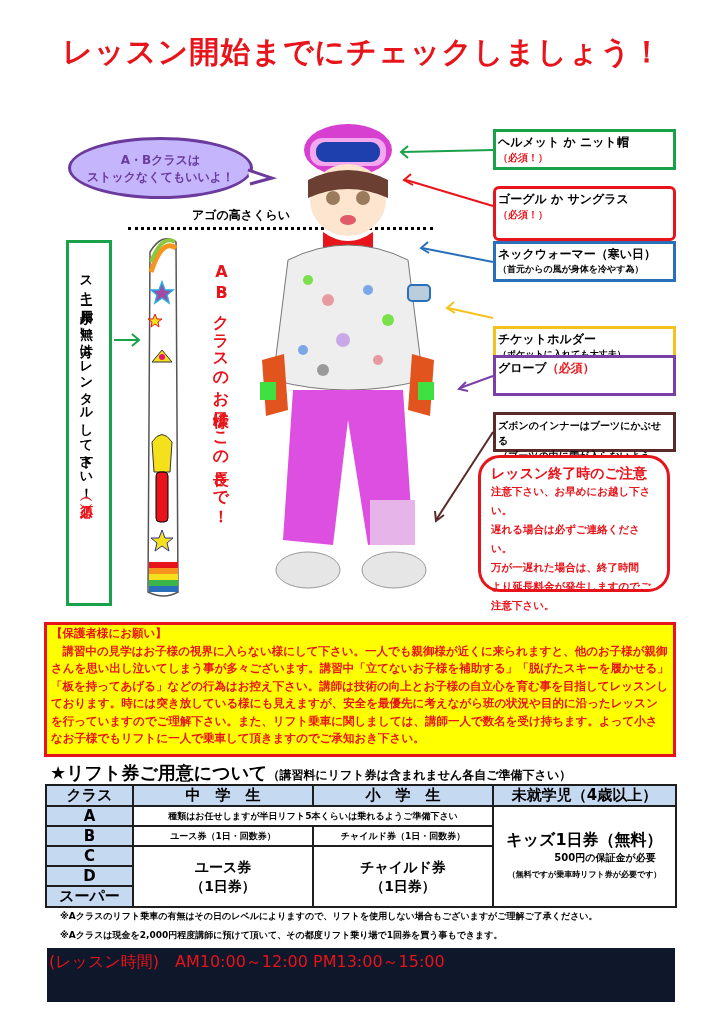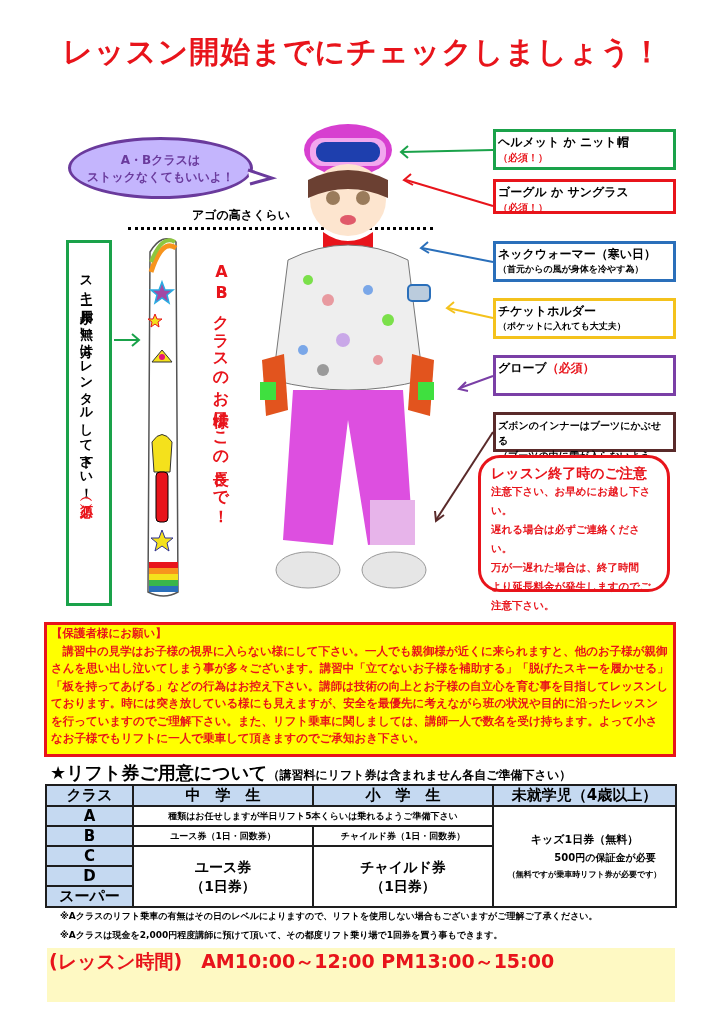--- a/index.html
+++ b/index.html
@@ -8,21 +8,21 @@
 
   .title { position: absolute; left: 0; top: 32px; width: 725px; text-align: center; color: #e8141b; font-weight: bold; font-size: 30px; letter-spacing: 1px; }
 
   
   .cbox { position: absolute; left: 493px; width: 183px; border: 3px solid; background: #fff; text-align: left; font-weight: bold; font-size: 12px; line-height: 15px; padding: 3px 2px; }
   .cbox .sub { font-size: 10px; }
   .red { color: #e8141b; }
   .b-green { border-color: #1aa24a; }
   .b-red { border-color: #e8141b; }
   .b-blue { border-color: #2a6fba; }
-  .b-yellow { border-color: #f4c21c; }
+  .b-yellow { border-color: #f4c21c; margin-top: 28px; }
   .b-purple { border-color: #7a3fa6; }
   .b-brown { border-color: #5a2a2a; }
 
   .bubble { position: absolute; left: 68px; top: 137px; width: 185px; height: 62px; border: 3px solid #6a3a9c; border-radius: 50%; text-align: center; color: #6a3a9c; font-weight: bold; font-size: 12px; line-height: 17px; padding-top: 12px; background:#c4b5fd; }
 
   .chin-label { position: absolute; left: 192px; top: 207px; font-size: 12px; font-weight: bold; }
   .chin-line { position: absolute; left: 128px; top: 227px; width: 305px; border-top: 3px dotted #000; }
 
   .rental { position: absolute; left: 66px; top: 240px; width: 46px; height: 366px; border: 3px solid #1aa24a; background: #fff; }
   .vtext { writing-mode: vertical-rl; text-orientation: upright; font-weight: bold; font-size: 13px; line-height: 14px; letter-spacing: 1px; }
@@ -40,26 +40,26 @@
 
   .lift-title { position: absolute; left: 50px; top: 761px; font-weight: bold; font-size: 18px; }
   .lift-title .small { font-size: 12px; }
 
   table.lift { position: absolute; left: 45px; top: 784px; width: 632px; border-collapse: collapse; font-weight: bold; }
   table.lift td, table.lift th { border: 2px solid #1e1e1e; text-align: center; }
   table.lift th { background: #c5d9f1; font-size: 15px; height: 20px; }
   table.lift td.cls { background: #c5d9f1; font-size: 15px; height: 20px; width: 87px; }
   table.lift td.sm { font-size: 9px; }
   table.lift td.md { font-size: 14px; line-height: 19px; margin-left: 12px; }
-  .kids .l1 { font-size: 11px; line-height: 18px; }
+  .kids .l1 { font-size: 16px; line-height: 18px; }
   .kids .l2 { font-size: 10px; line-height: 18px; padding-left: 41px; }
   .kids .l3 { font-size: 8px; line-height: 16px; }
 
   .note { position: absolute; left: 60px; font-weight: bold; font-size: 9px; }
-  .footer { position: absolute; left: 47px; top: 948px; width: 628px; height: 54px; background: #fef9c3; color: #e8141b; font-weight: bold; font-size: 19px; line-height: 27px; padding-left: 2px; }
+  .footer { position: absolute; left: 47px; top: 948px; width: 628px; height: 54px; background: #0f172a; color: #e8141b; font-weight: normal; font-size: 16px; line-height: 27px; padding-left: 2px; }
   svg.arrows { position: absolute; left: 0; top: 0; }
 </style>
 </head>
 <body>
 
 <div class="title">レッスン開始までにチェックしましょう！</div>
 
 <div class="bubble">
   <div>A・Bクラスは</div>
   <div>ストックなくてもいいよ！</div>
@@ -121,21 +121,21 @@
   <path d="M45 270 L155 270 L165 420 L120 425 L100 300 L85 425 L35 420 Z" fill="#dd4fe0"></path>
   <rect x="122" y="380" width="45" height="45" fill="#e7b4ea"></rect>
   <ellipse cx="60" cy="450" rx="32" ry="18" fill="#e6e6e6" stroke="#999"></ellipse>
   <ellipse cx="146" cy="450" rx="32" ry="18" fill="#e6e6e6" stroke="#999"></ellipse>
 </svg>
 
 <div class="cbox b-green" style="top:129px;height:41px;">
   <div>ヘルメット か ニット帽</div>
   <div class="red sub">（必須！）</div>
 </div>
-<div class="cbox b-red" style="top:179px;height:35px;">
+<div class="cbox b-red" style="top:186px;height:55px;border-radius:6px;">
   <div>ゴーグル か サングラス</div>
   <div class="red sub">（必須！）</div>
 </div>
 <div class="cbox b-blue" style="top:241px;height:41px;">
   <div>ネックウォーマー（寒い日）</div>
   <div class="sub" style="font-size:9px">（首元からの風が身体を冷やす為）</div>
 </div>
 <div class="cbox b-yellow" style="top:298px;height:41px;">
   <div>チケットホルダー</div>
   <div class="sub" style="font-size:9px">（ポケットに入れても大丈夫）</div>

